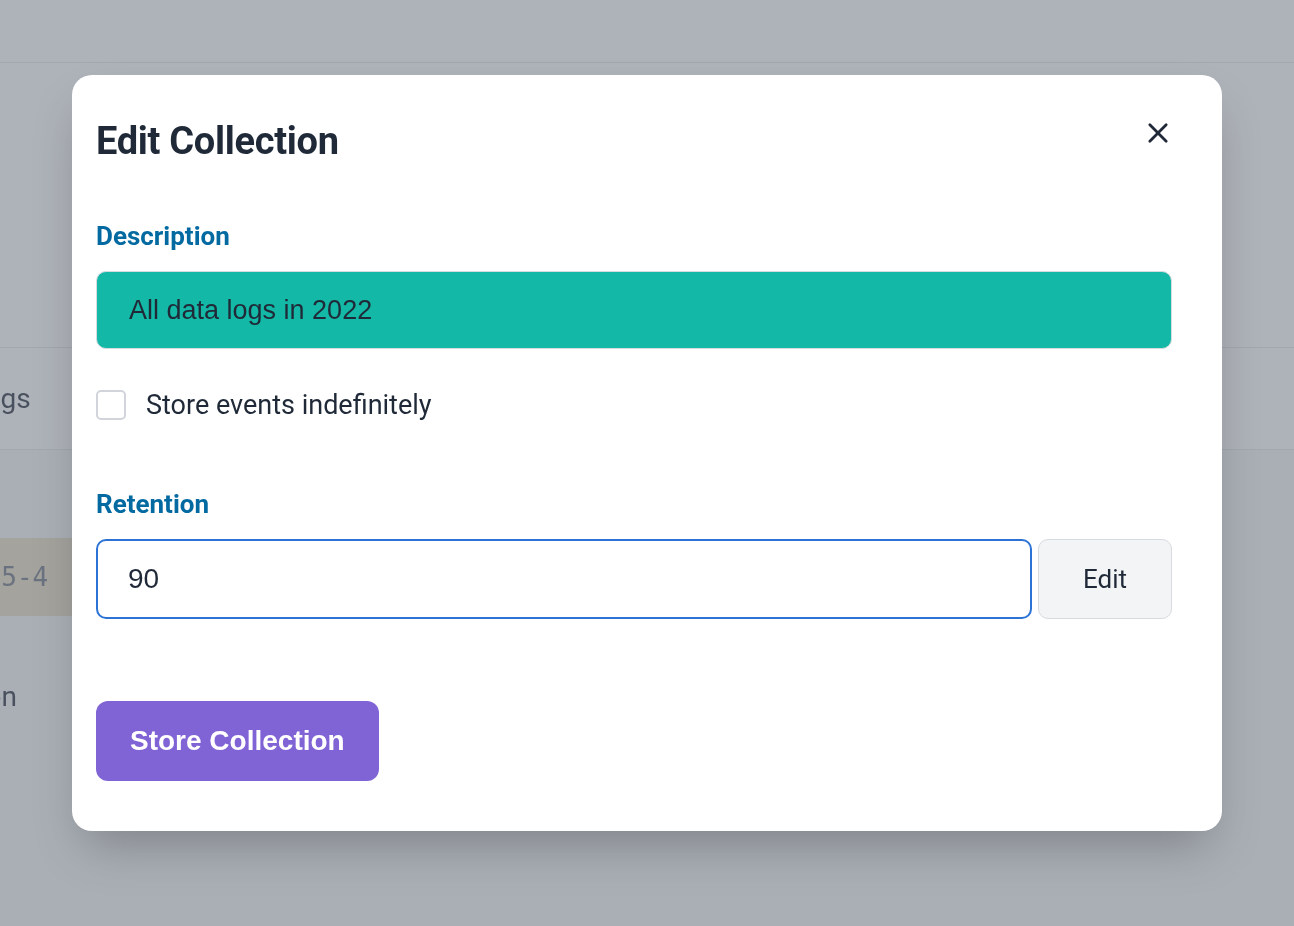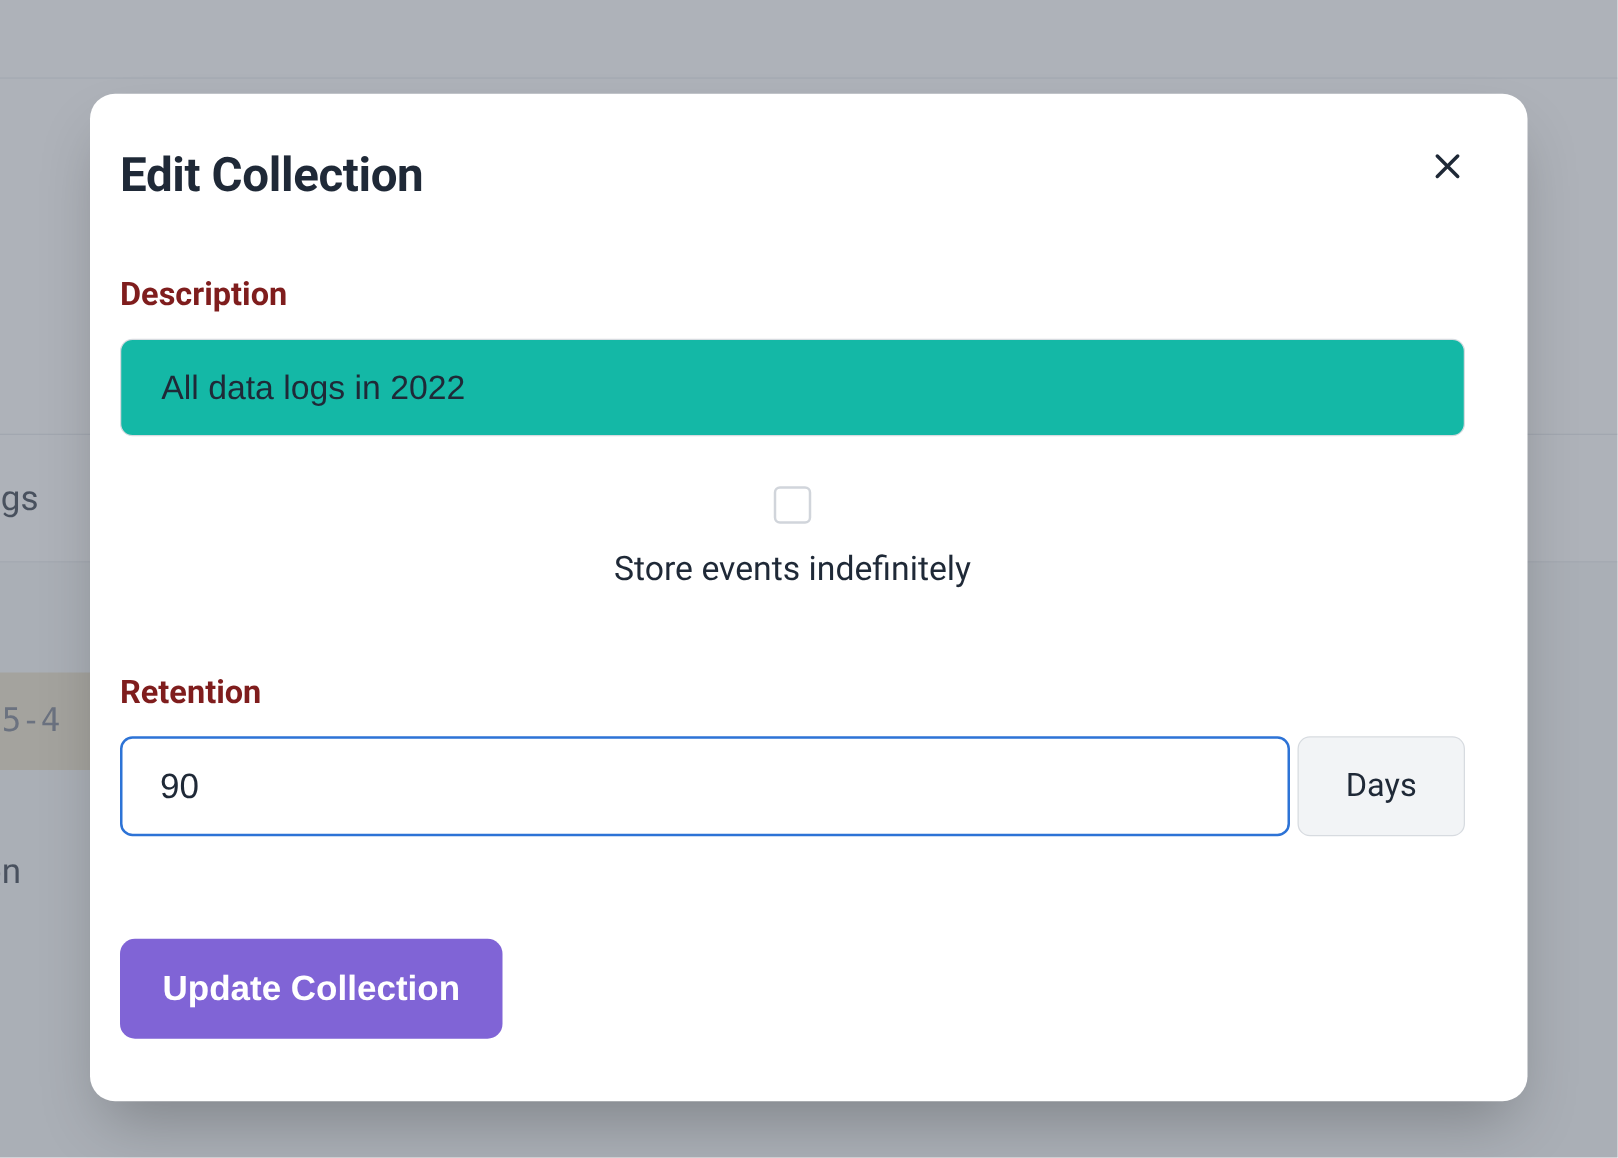--- a/index.html
+++ b/index.html
@@ -100,42 +100,41 @@
     justify-content: center;
     cursor: pointer;
     color: #1f2937;
     margin-top: -6px;
     margin-right: -6px;
   }
   .close-btn svg { width: 28px; height: 28px; }
   .field-label {
     font-size: 26px;
     font-weight: 700;
-    color: #7f1d1d;
+    color: #0369a1;
     margin-top: 58px;
     margin-bottom: 20px;
   }
   .field-label.sm { margin-top: 68px; }
   .text-input {
     width: 100%;
     height: 78px;
     border: 1px solid #d7dbe0;
     border-radius: 10px;
     padding: 0 32px;
     font-size: 27px;
     color: #1f2937;
     background: #14b8a6;
     outline: none;
   }
   .checkbox-row {
     display: flex;
     align-items: center;
     margin-top: 40px;
     gap: 20px;
-    flex-direction: column;
   }
   .checkbox {
     width: 30px; height: 30px;
     border: 2px solid #d1d5db;
     border-radius: 5px;
     background: #fff;
     cursor: pointer;
     flex-shrink: 0;
   }
   .checkbox-label {
@@ -219,17 +218,17 @@
   <input class="text-input" type="text" value="All data logs in 2022" style="">
 
   <div class="checkbox-row">
     <div class="checkbox"></div>
     <span class="checkbox-label">Store events indefinitely</span>
   </div>
 
   <div class="field-label sm">Retention</div>
   <div class="retention-row">
     <input class="retention-input" type="text" value="90" style="">
-    <div class="unit-box">Days</div>
-  </div>
-
-  <button class="submit-btn">Update Collection</button>
+    <div class="unit-box">Edit</div>
+  </div>
+
+  <button class="submit-btn">Store Collection</button>
 </div>
 
 </body></html>

